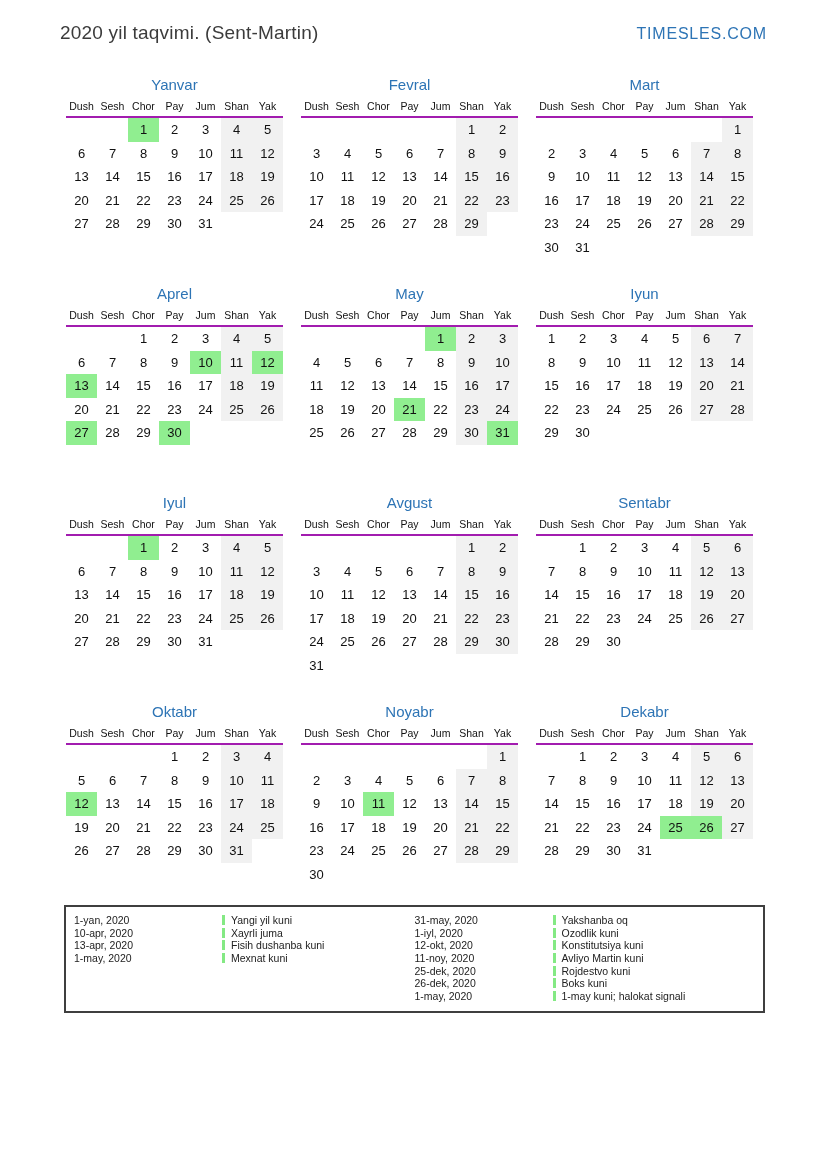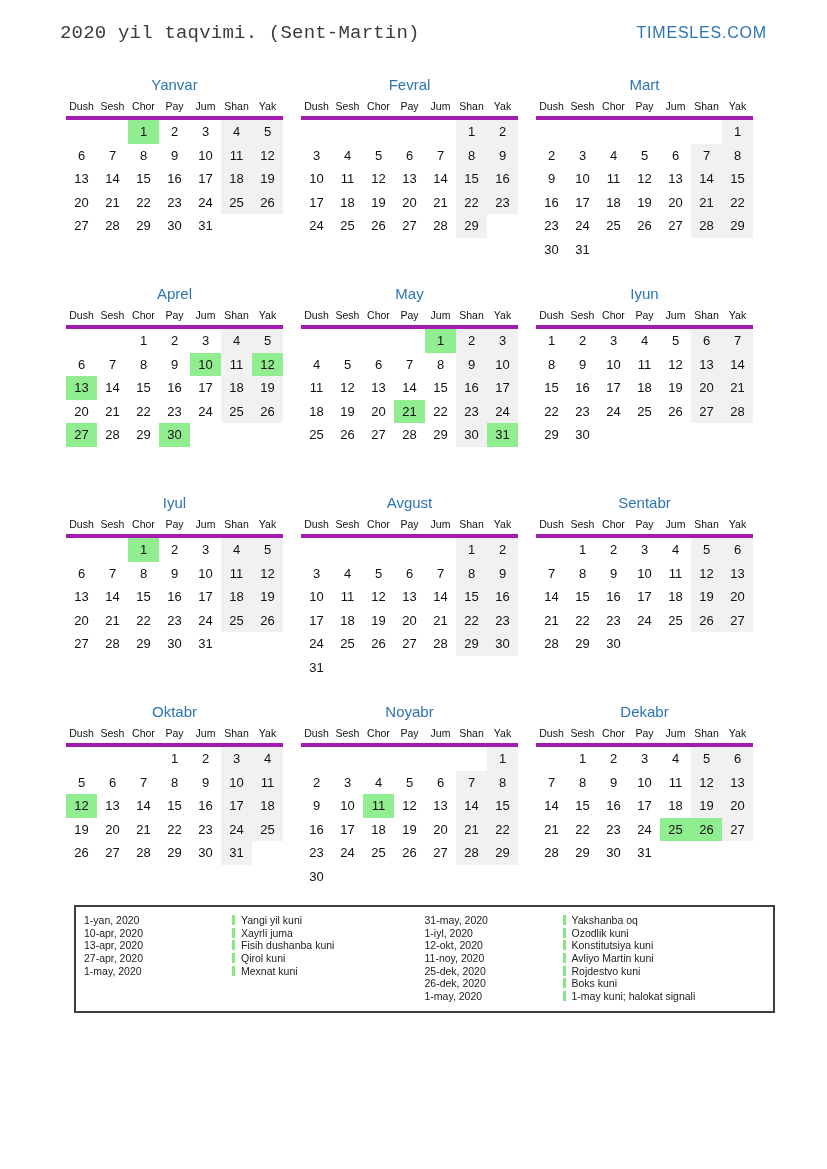--- a/index.html
+++ b/index.html
@@ -4,45 +4,45 @@
 <style>
   html,body{margin:0;padding:0;background:#ffffff;}
   body{
     width:827px;height:1169px;overflow:hidden;
     font-family:"Liberation Sans","DejaVu Sans",sans-serif;
     color:#1c1c1c;position:relative;
   }
   .page{padding:0 60px;}
   
   .hdr{display:flex;justify-content:space-between;align-items:baseline;padding-top:22px;height:40px;}
-  .hdr h1{font-size:19px;font-weight:normal;color:#3b3b3b;margin:0;letter-spacing:.2px;font-family:Liberation Mono, monospace;}
+  .hdr h1{font-size:19px;font-weight:normal;color:#3b3b3b;margin:0;letter-spacing:.2px;}
   .site-link{font-size:16px;color:#2d74b5;text-decoration:none;letter-spacing:.8px;}
   
   .months-grid{
     margin-top:14px;margin-left:6px;
     display:grid;grid-template-columns:repeat(3,217px);
     column-gap:18px;row-gap:19px;
   }
   .month{height:190px;}
   .month-title{font-size:15px;color:#2d74b5;text-align:center;margin-bottom:7px;}
   table.cal{border-collapse:collapse;table-layout:fixed;width:217px;}
   table.cal th{
     width:31px;font-size:10.5px;font-weight:normal;color:#111;
     padding:0 0 4px 0;text-align:center;
   }
-  table.cal thead tr{border-bottom:4px solid #a21caf;}
+  table.cal thead tr{border-bottom:2px solid #a21caf;}
   table.cal td{
     width:31px;height:23.5px;text-align:center;vertical-align:middle;
     font-size:13px;color:#111;padding:0;
   }
   td.wknd{background:#f1f1f1;}
   td.holiday{background:#90ee90;}
   
   .legend-box{
-    margin:12px 0 0 14px;width:701px;border:2px solid #3f3f3f;
+    margin:12px 0 0 4px;width:701px;border:2px solid #3f3f3f;
     box-sizing:border-box;padding:7px 8px 9px 8px;display:flex;
   }
   .legend-col{flex:1;}
   .legend-row{display:flex;align-items:center;height:12.6px;}
   .legend-date{width:148px;font-size:10.5px;color:#222;}
   .legend-col.right .legend-date{width:138px;}
   .legend-bar{width:3px;height:10px;background:#84e984;margin-right:6px;flex:0 0 3px;}
   .legend-name{font-size:10.5px;color:#222;white-space:nowrap;}
 </style>
 </head>
@@ -851,25 +851,20 @@
           <span class="legend-date">10-apr, 2020</span>
           <span class="legend-bar"></span>
           <span class="legend-name">Xayrli juma</span>
         </div>
         <div class="legend-row">
           <span class="legend-date">13-apr, 2020</span>
           <span class="legend-bar"></span>
           <span class="legend-name">Fisih dushanba kuni</span>
         </div>
         <div class="legend-row">
-          <span class="legend-date">27-apr, 2020</span>
-          <span class="legend-bar"></span>
-          <span class="legend-name">Qirol kuni</span>
-        </div>
-        <div class="legend-row">
           <span class="legend-date">1-may, 2020</span>
           <span class="legend-bar"></span>
           <span class="legend-name">Mexnat kuni</span>
         </div>
       </div>
       <div class="legend-col right">
         <div class="legend-row">
           <span class="legend-date">31-may, 2020</span>
           <span class="legend-bar"></span>
           <span class="legend-name">Yakshanba oq</span>

